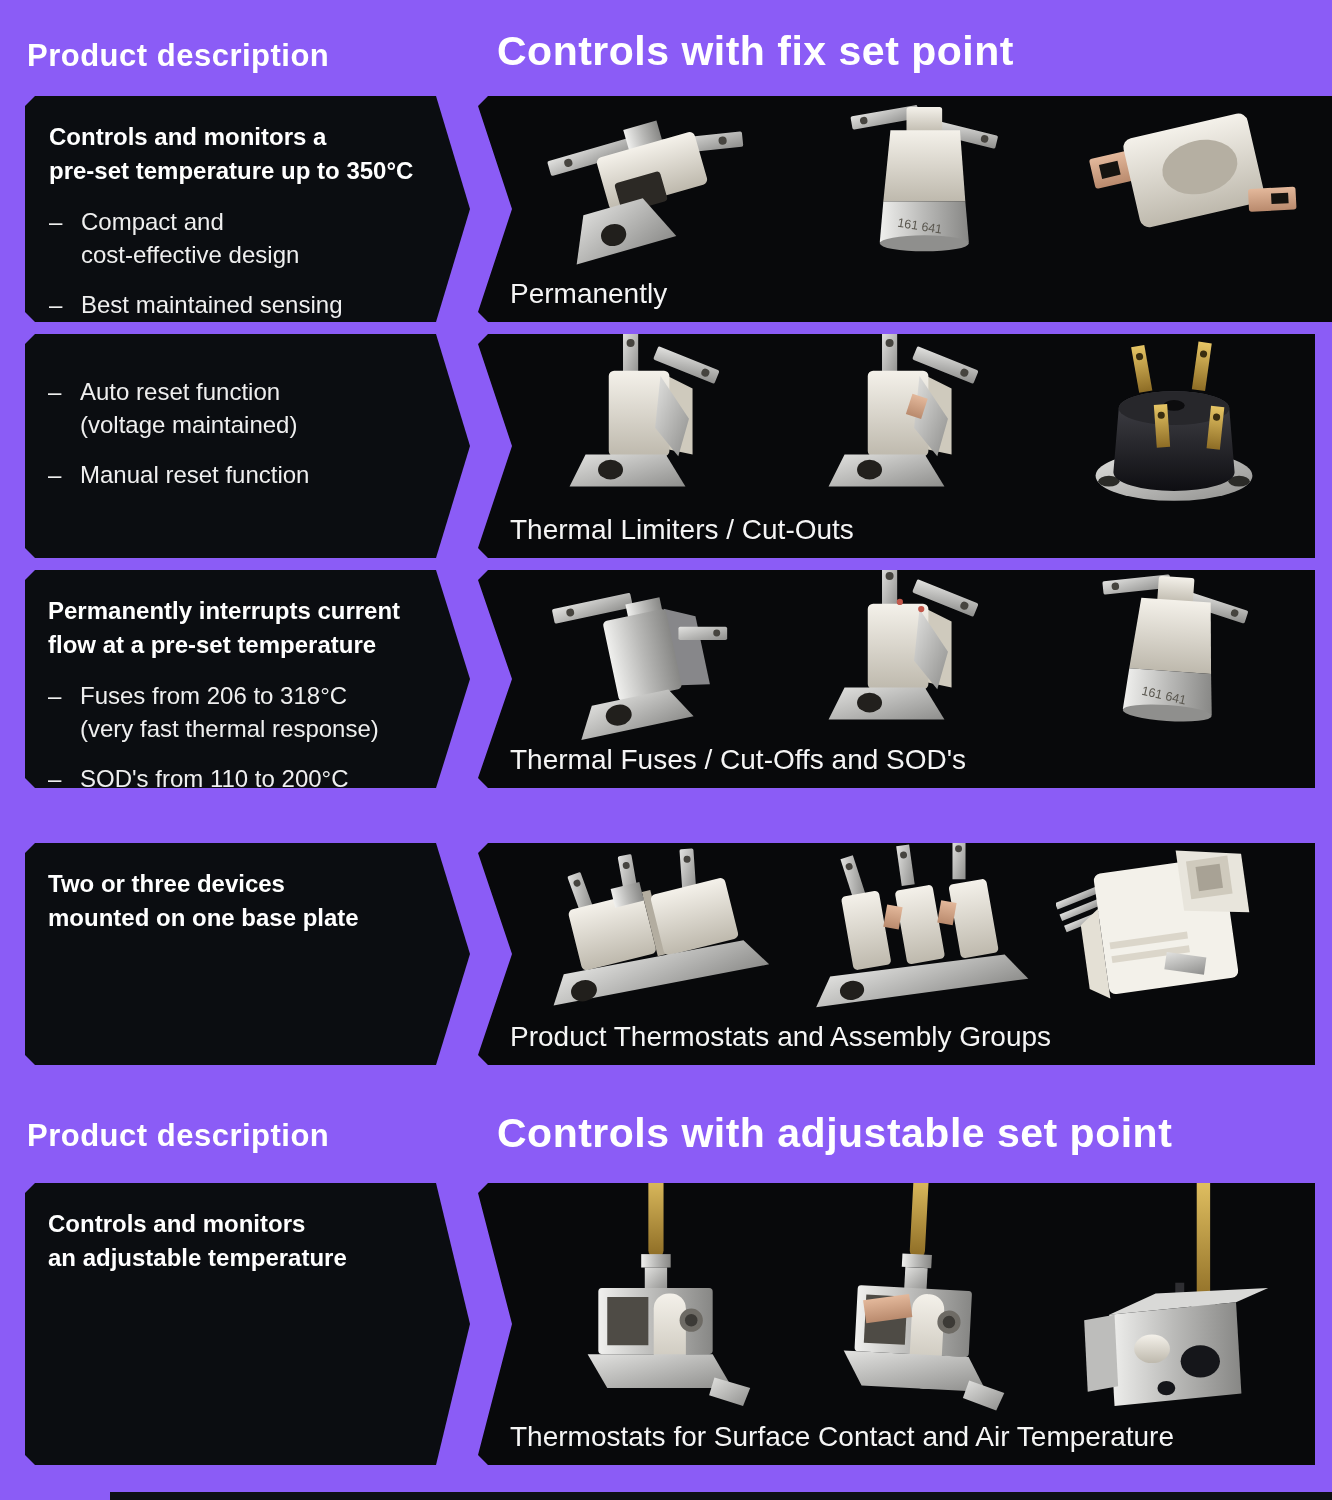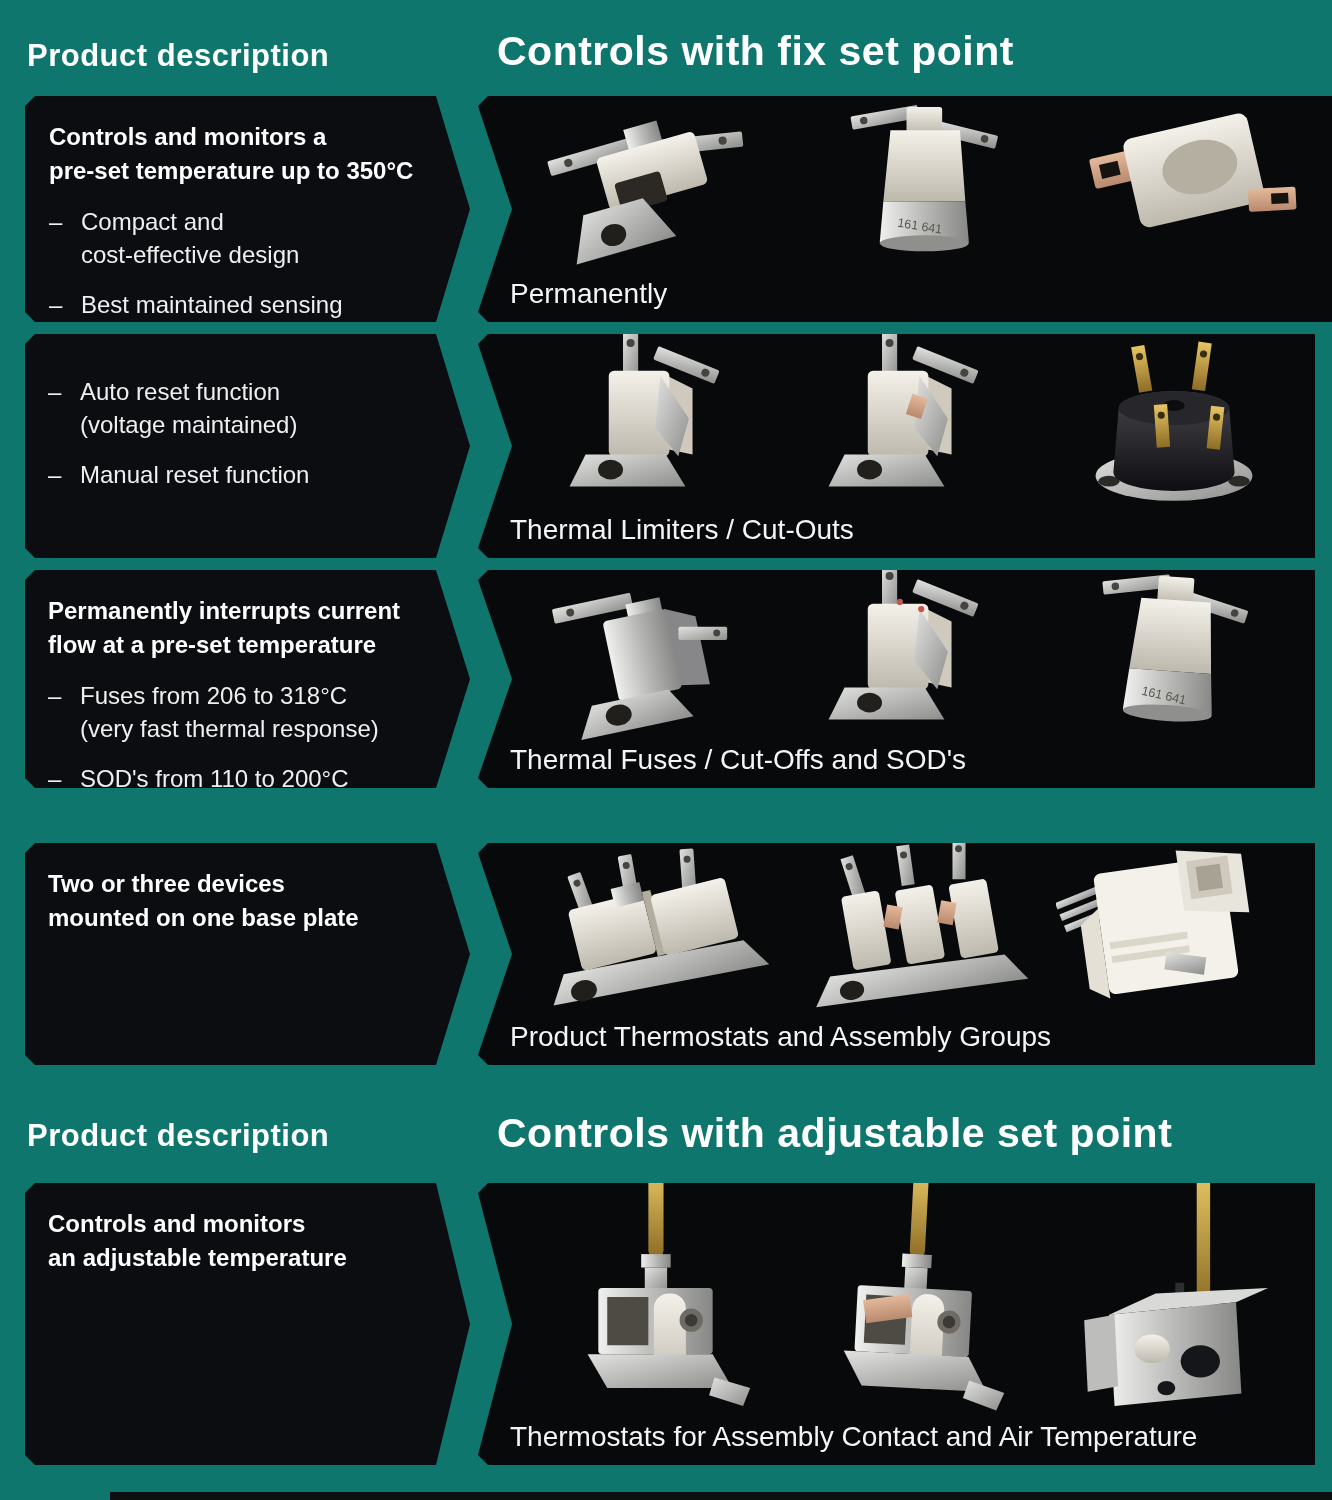--- a/index.html
+++ b/index.html
@@ -1,16 +1,16 @@
 <!DOCTYPE html>
 <html><head>
 <meta charset="utf-8">
 <style>
   html,body{margin:0;padding:0;background:#2a2a27;}
-  .page{position:relative;width:1332px;height:1500px;background:#0f766e;
+  .page{position:relative;width:1332px;height:1500px;background:#8b5cf6;
         font-family:"Liberation Sans",sans-serif;overflow:hidden;}
   .h-left{position:absolute;left:27px;color:#ffffff;font-weight:700;
           font-size:31px;letter-spacing:.5px;margin:0;}
   .h-right{position:absolute;left:497px;color:#ffffff;font-weight:700;
            font-size:41px;letter-spacing:.5px;margin:0;}
   .panel{position:absolute;left:25px;width:445px;background:#0b0d11;
          box-sizing:border-box;padding:24px 36px 0 23px;
          clip-path:polygon(10px 0,411px 0,100% 50%,411px 100%,10px 100%,0 calc(100% - 10px),0 10px);}
   .photo{position:absolute;left:478px;width:837px;background:#08090b;
          clip-path:polygon(10px 0,100% 0,100% 100%,10px 100%,0 calc(100% - 10px),34px 50%,0 10px);}
@@ -376,17 +376,17 @@
           <rect x="122" y="134" width="10" height="22" fill="#2e2e32"></rect>
           <polygon points="48,170 100,146 226,140 190,156" fill="#d9d9d7"></polygon>
           <polygon points="48,170 190,156 196,258 54,272" fill="url(#gAlu)"></polygon>
           <ellipse cx="150" cy="222" rx="22" ry="18" fill="#15161a"></ellipse>
           <ellipse cx="112" cy="252" rx="10" ry="8" fill="#15161a"></ellipse>
           <ellipse cx="96" cy="208" rx="20" ry="16" fill="url(#gCer)"></ellipse>
           <polygon points="20,176 54,170 58,250 24,256" fill="#bdbdbb"></polygon>
         </svg>
       </div>
     </div>
-    <div class="caption">Thermostats for Assembly Contact and Air Temperature</div>
+    <div class="caption">Thermostats for Surface Contact and Air Temperature</div>
   </div>
 
   <div class="strip"></div>
 </div>
 
 </body></html>

